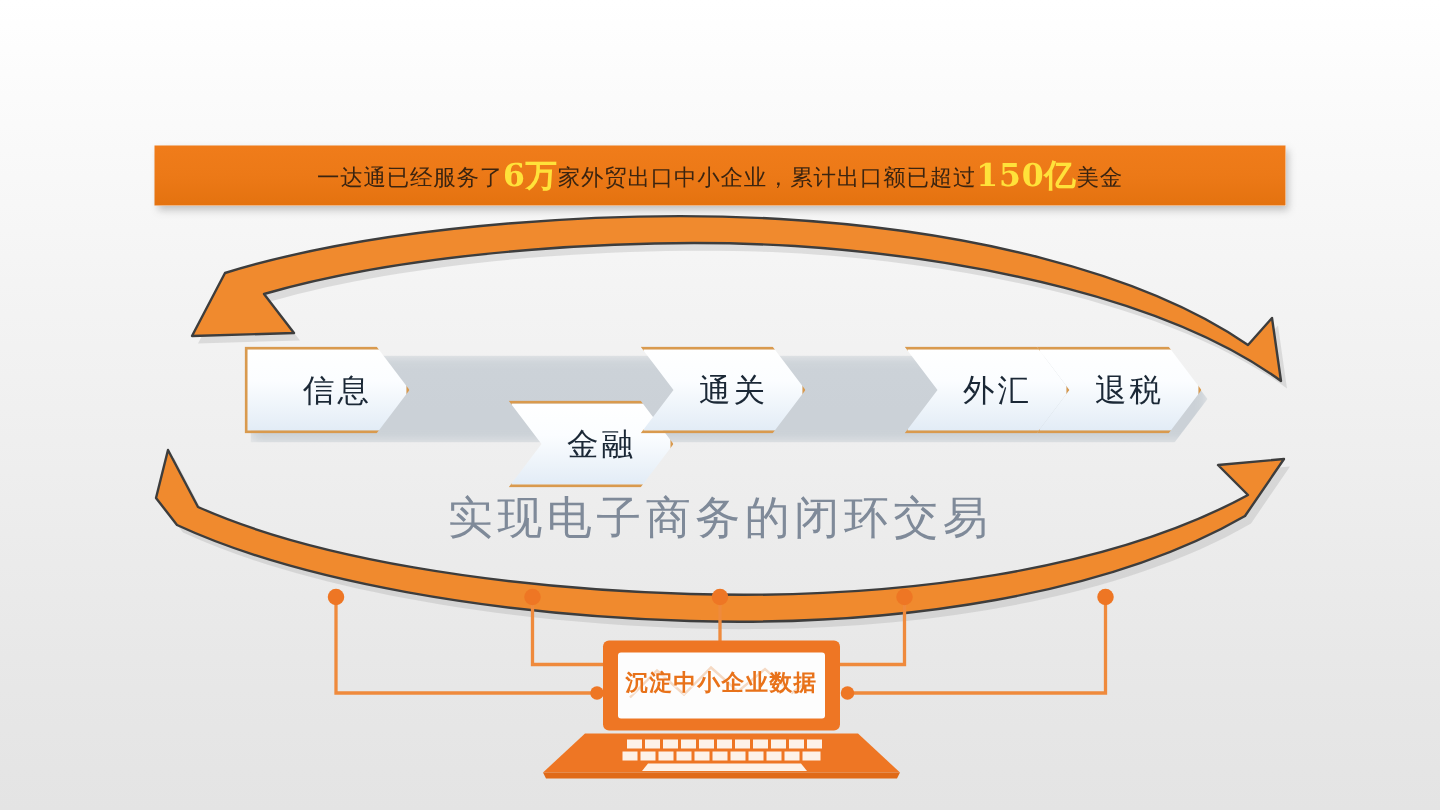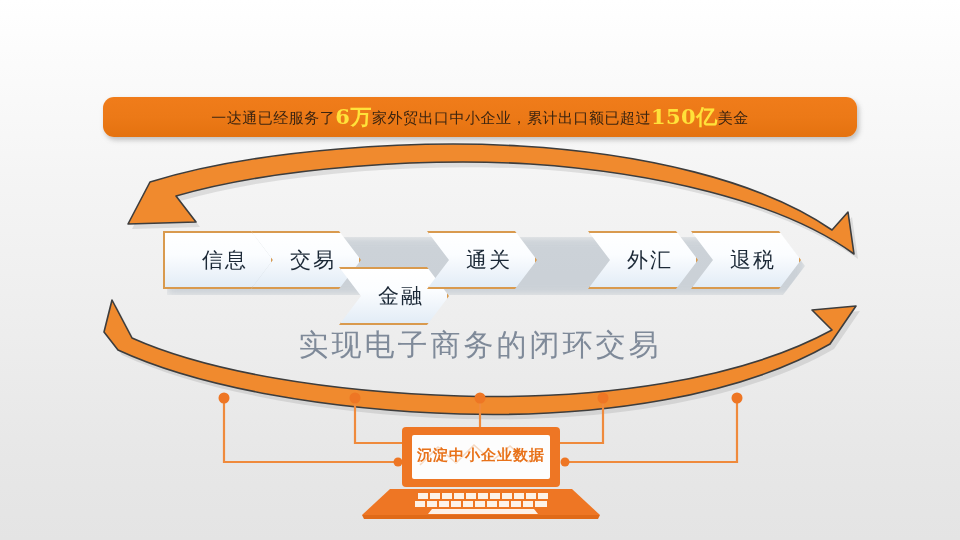--- a/index.html
+++ b/index.html
@@ -38,21 +38,20 @@
     position: absolute;
     left: 103px;
     top: 97px;
     width: 754px;
     height: 40px;
     background: linear-gradient(to bottom, #f07c1a 0%, #ec7917 50%, #e4720f 100%);
     box-shadow: 2px 3px 5px rgba(90,90,90,0.35);
     display: flex;
     align-items: center;
     justify-content: center;
-    border-radius: 11px;
   }
   #banner .bannertext {
     font-family: "DejaVu Serif", "Liberation Serif", serif;
     font-size: 15px;
     color: #3b2410;
     white-space: nowrap;
     letter-spacing: 0.5px;
   }
   #banner .hl {
     color: #ffe23a;
@@ -186,30 +185,27 @@
     <path d="M 128 224 L 150 182 C 260 148 420 140 520 146 C 640 153 760 180 832 230 L 848 212 L 854 254 C 780 200 650 172 530 164 C 430 158 280 166 176 196 L 196 222 Z" fill="#f08a2e" stroke="#3d3d3d" stroke-width="1.6" stroke-linejoin="round"></path>
 
     <path d="M 112 300 L 132 338 C 208 372 330 392 460 396 C 600 400 740 380 832 330 L 812 310 L 856 306 L 830 344 C 740 396 600 418 460 414 C 330 410 200 388 118 350 L 104 332 Z" fill="#f08a2e" stroke="#3d3d3d" stroke-width="1.6" stroke-linejoin="round"></path>
   </svg>
 
   <div id="chevshadow"></div>
   <div id="chevbar">
     <div class="chev first" style="left:0px;width:110px;">
         <span class="lbl">信息</span>
       </div>
-    <div class="chev mid" style="left:88px;width:110px;">
-        <span class="lbl">交易</span>
-      </div>
     <div class="chev mid" style="left:176px;width:110px;margin-top:36px;">
         <span class="lbl">金融</span>
       </div>
     <div class="chev mid" style="left:264px;width:110px;">
         <span class="lbl">通关</span>
       </div>
-    <div class="chev mid" style="left:425px;width:110px;">
+    <div class="chev mid" style="left:440px;width:110px;">
         <span class="lbl">外汇</span>
       </div>
     <div class="chev last" style="left:528px;width:110px;">
         <span class="lbl">退税</span>
       </div>
   </div>
 
   <div id="caption">实现电子商务的闭环交易</div>
 
   <svg id="connectors" viewBox="0 0 960 540">

